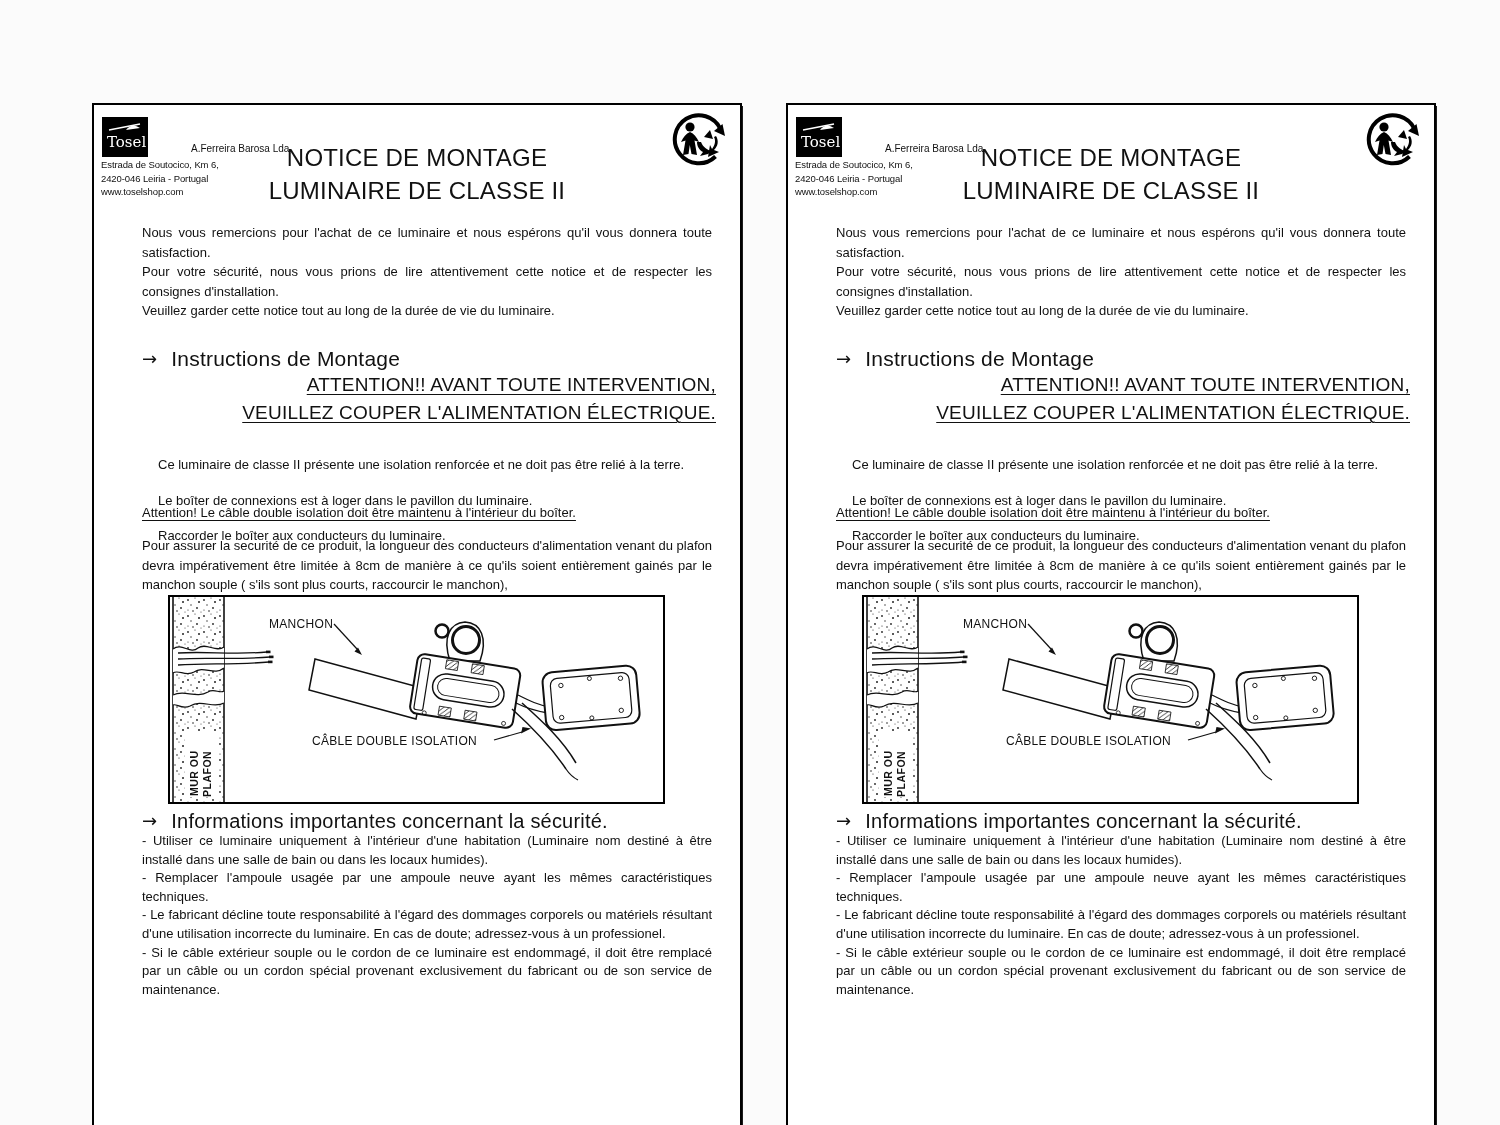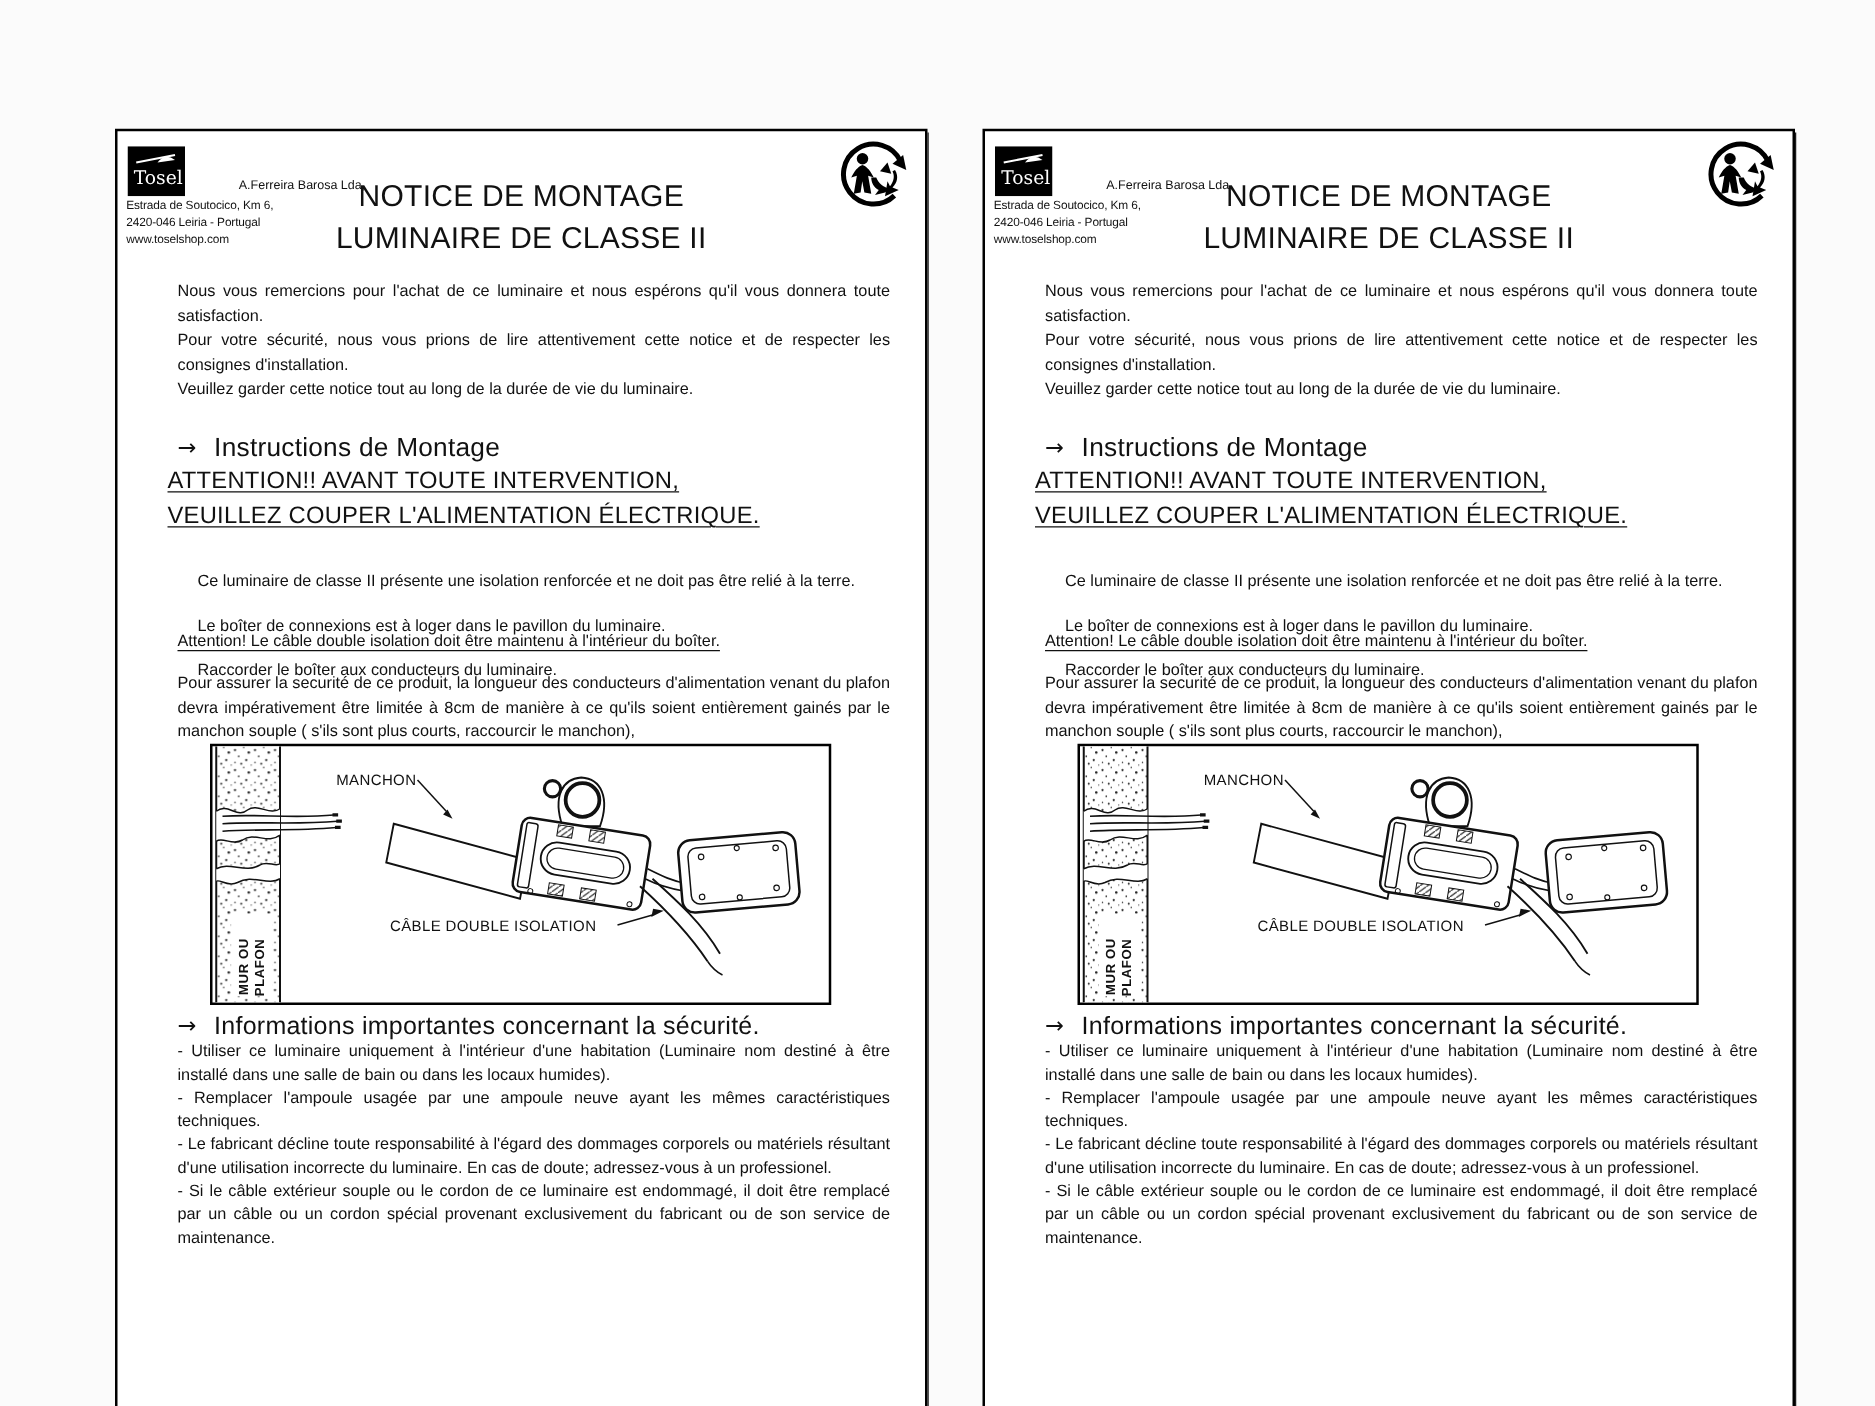--- a/index.html
+++ b/index.html
@@ -36,21 +36,21 @@
   .triman{right:13px;top:7px;width:57px;height:55px;}
   
   .txt{left:48px;right:28px;font-size:13px;line-height:19.5px;text-align:justify;}
   .intro{top:118px;}
   .intro p{margin:0;}
   .sec-heading{left:48px;font-size:21px;white-space:nowrap;letter-spacing:.2px;}
   .sec-heading .arr{font-family:"DejaVu Sans",sans-serif;font-size:18px;margin-right:14px;position:relative;top:-1px;}
   .mont-heading{top:242px;}
   .banner{
     top:266px;left:40px;right:24px;
-    text-align:left;font-size:19px;line-height:28px;letter-spacing:.2px;
+    text-align:right;font-size:19px;line-height:28px;letter-spacing:.2px;
   }
   .banner div{display:inline;}
   .u{text-decoration:underline;text-underline-offset:3px;text-decoration-thickness:1.3px;}
   .banner .bl{display:block;white-space:nowrap;}
   .class2{top:334px;line-height:19.5px;text-align:left;}
   .class2 p{margin:16px;white-space:nowrap;}
   .warning{top:398px;text-align:left;white-space:nowrap;}
   .securite{top:431px;}
   
   .diagram{

